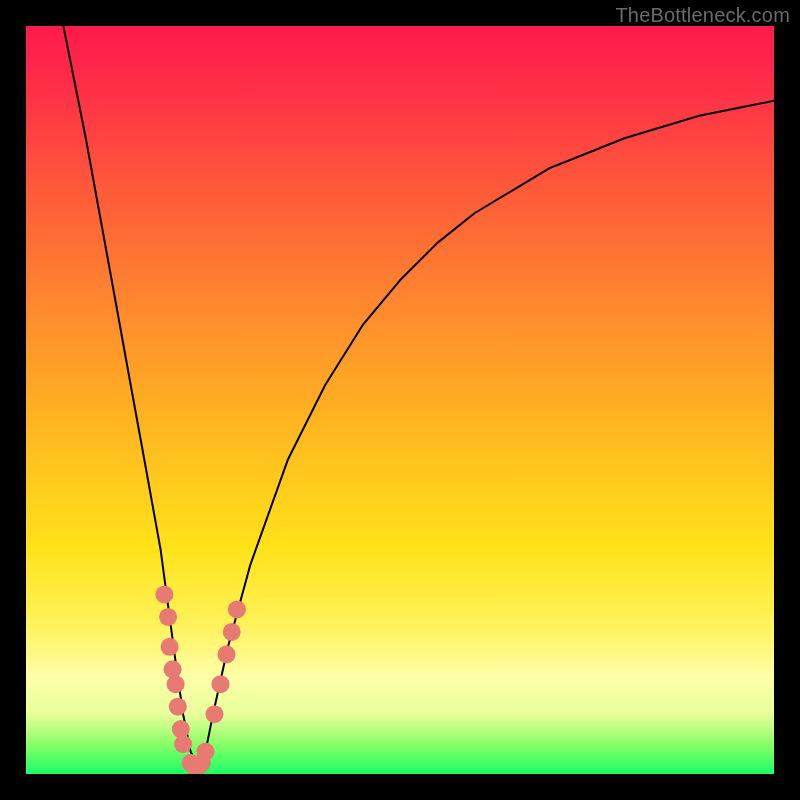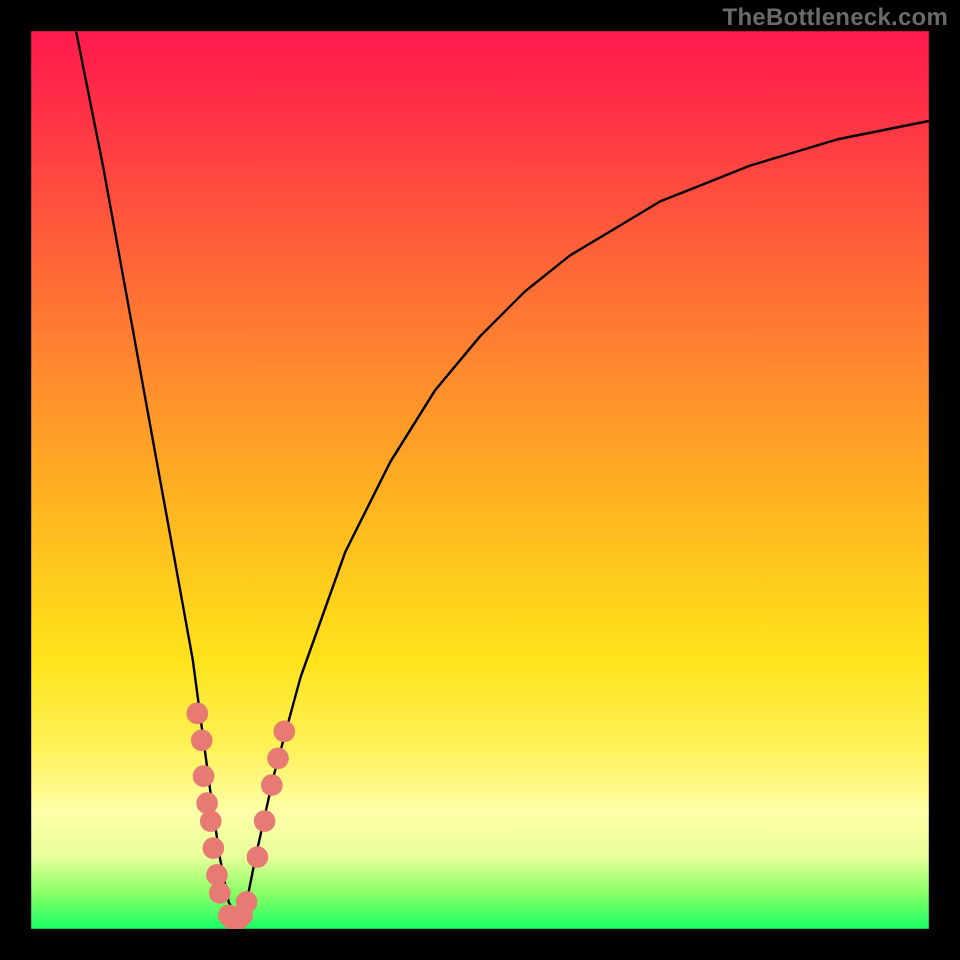--- a/index.html
+++ b/index.html
@@ -40,21 +40,21 @@
       #8aff66 96%,
       #1aff66 100%
     );
   }
   .watermark {
     position: absolute;
     top: 4px;
     right: 10px;
     color: #6b6b6b;
     font-size: 20px;
-    font-weight: 700;
+    font-weight: 400;
     letter-spacing: 0.2px;
     user-select: none;
   }
   svg.curve {
     position: absolute;
     left: 0;
     top: 0;
     width: 748px;
     height: 748px;
     pointer-events: none;

